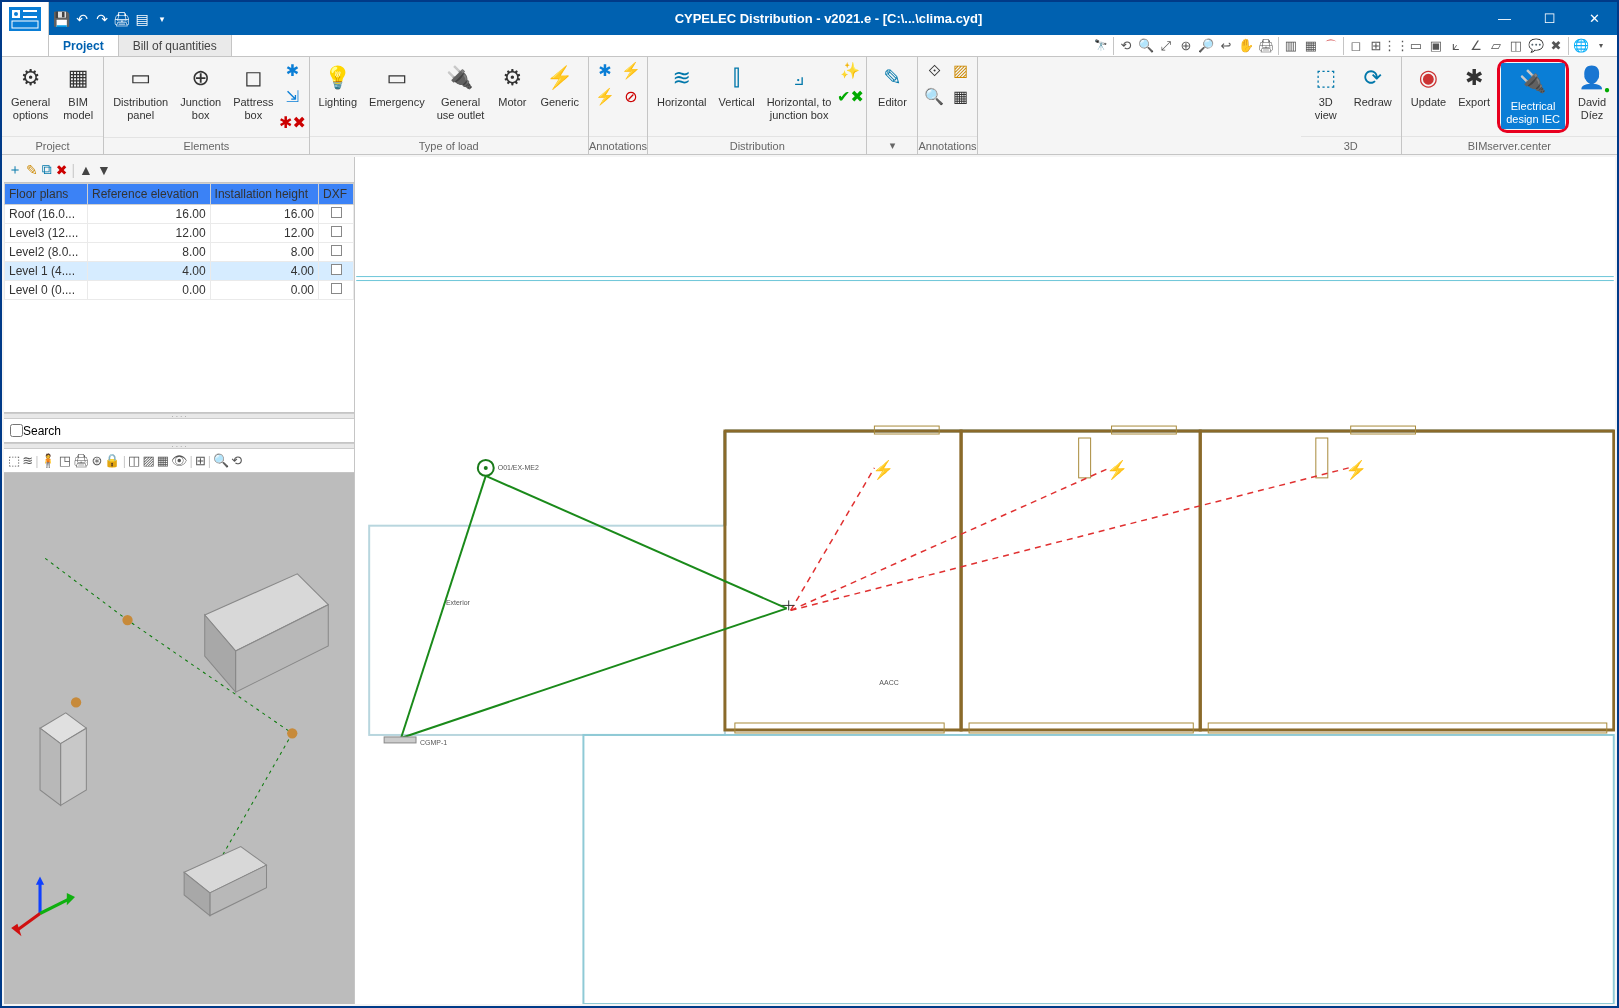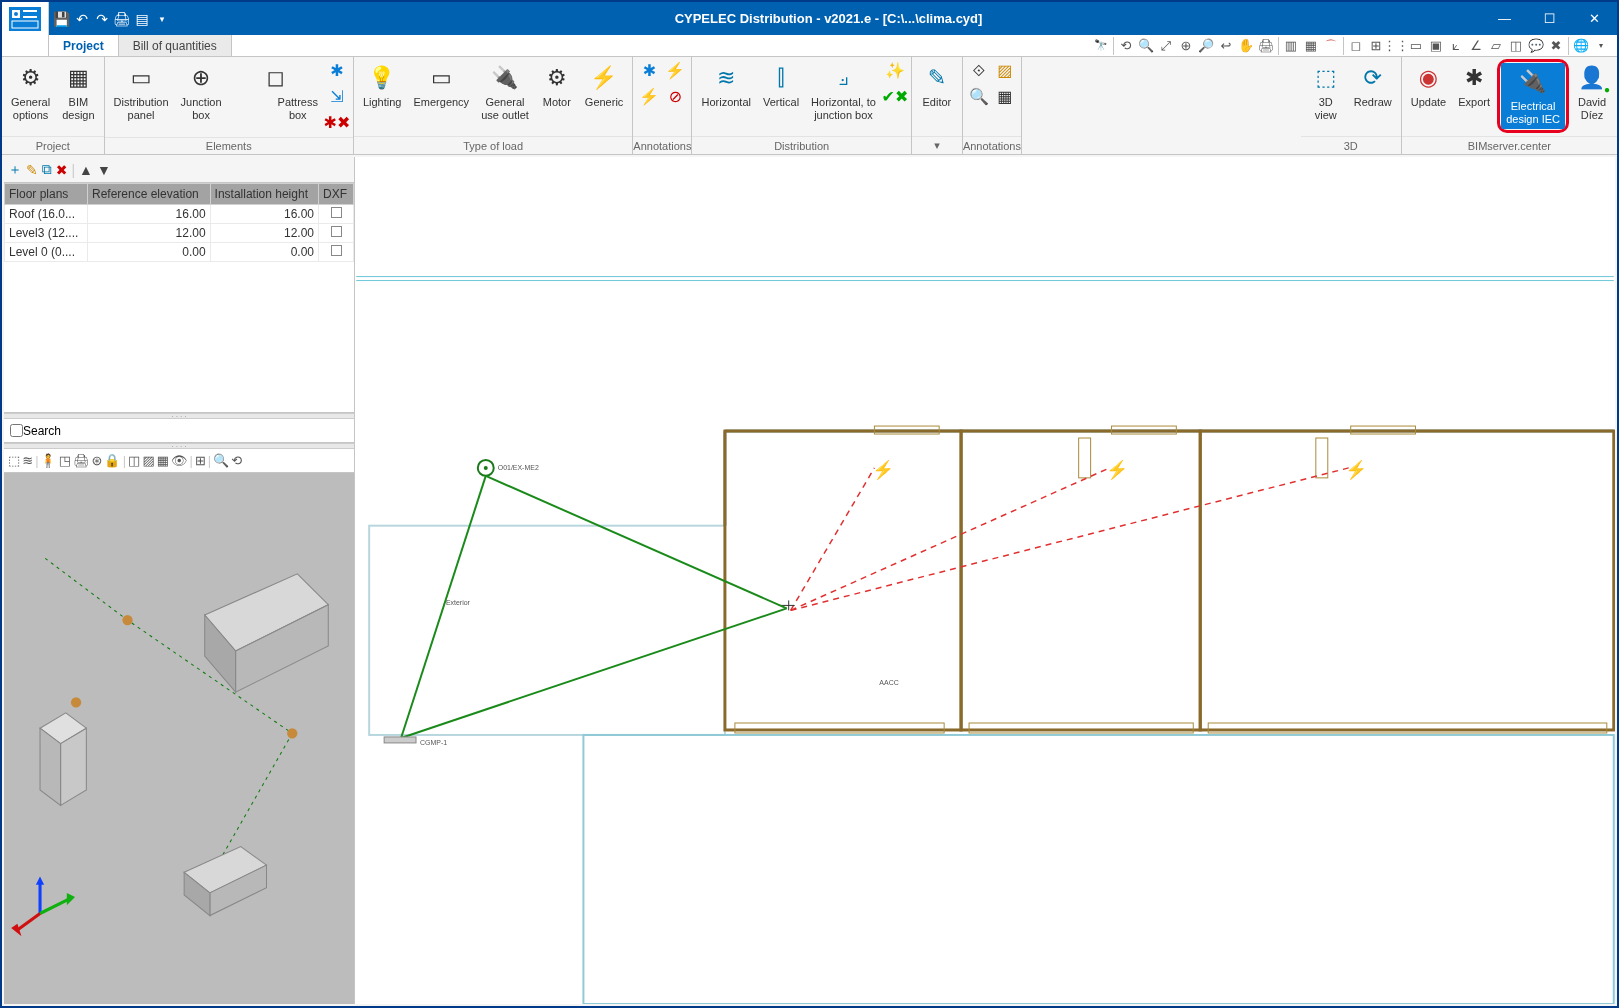--- a/index.html
+++ b/index.html
@@ -39,21 +39,21 @@
   
   .main{ position:absolute; top:155px; left:2px; right:2px; bottom:2px; display:flex;}
   .sidebar{ width:351px; background:#f5f5f5; border-right:1px solid #c5c5c5; display:flex; flex-direction:column;}
   .canvas{ flex:1; background:#fff; position:relative; overflow:hidden;}
 
   
   .tbl-toolbar{ height:26px; border-bottom:1px solid #c5c5c5; display:flex; align-items:center; padding:0 4px; gap:4px; font-size:14px; color:#444;}
   .tbl-toolbar span{cursor:pointer;}
   .floor-table{ flex:0 0 230px; overflow:auto; font-size:12px; background:#fff; border-bottom:1px solid #c5c5c5;}
   .floor-table table{ width:100%; border-collapse:collapse;}
-  .floor-table th{ background:#a3a3a3; border:1px solid #d0d0d0; padding:3px 4px; text-align:left; font-weight:normal; color:#333;}
+  .floor-table th{ background:#3b82f6; border:1px solid #d0d0d0; padding:3px 4px; text-align:left; font-weight:normal; color:#333;}
   .floor-table td{ border:1px solid #eaeaea; padding:2px 4px; color:#333;margin-left:43px;}
   .floor-table td.num{text-align:right;}
   .floor-table td.chk{text-align:center;}
   .floor-table tr.sel td{ background:#d6ecff;}
   .splitter{height:6px; background:#e8e8e8; border-top:1px solid #ccc; border-bottom:1px solid #ccc; text-align:center; font-size:7px; color:#999; line-height:6px; cursor:row-resize;}
   .search-row{ height:24px; display:flex; align-items:center; padding:3px 6px; font-size:12px; background:#fff; border-bottom:1px solid #c5c5c5;}
   .search-row input[type=checkbox]{margin:0;}
   .preview-toolbar{ height:24px; background:#fff; border-bottom:1px solid #c5c5c5; display:flex; align-items:center; gap:2px; padding:0 4px; font-size:13px; color:#555;}
   .preview-toolbar span{cursor:pointer;}
   .preview{ flex:1; background:#bcbcbc; position:relative;}
@@ -134,41 +134,41 @@
   <div class="group">
     <div class="items">
       <div class="rbtn">
           <div class="ico">⚙</div>
           <span style="white-space:pre-line;">General
 options</span>
         </div>
       <div class="rbtn">
           <div class="ico">▦</div>
           <span style="white-space:pre-line;">BIM
-design</span>
+model</span>
         </div>
     </div>
     <div class="label">Project</div>
   </div>
 
   <div class="group">
     <div class="items">
       <div class="rbtn">
           <div class="ico">▭</div>
           <span style="white-space:pre-line;">Distribution
 panel</span>
         </div>
       <div class="rbtn">
           <div class="ico">⊕</div>
           <span style="white-space:pre-line;">Junction
 box</span>
         </div>
       <div class="rbtn">
           <div class="ico">◻</div>
-          <span style="white-space:pre-line;margin-left:44px;">Pattress
+          <span style="white-space:pre-line;">Pattress
 box</span>
         </div>
       <div class="stack">
         <div class="rbtn small">
             <div class="ico" style="color:#0a7ed6;">✱</div>
           </div>
         <div class="rbtn small">
             <div class="ico" style="color:#0a7ed6;">⇲</div>
           </div>
         <div class="rbtn small">
@@ -361,20 +361,32 @@
               <td class="num">16.00</td>
               <td class="chk"><span class="chk-box"></span></td>
             </tr>
             <tr>
               <td>Level3 (12....</td>
               <td class="num">12.00</td>
               <td class="num">12.00</td>
               <td class="chk"><span class="chk-box"></span></td>
             </tr>
             <tr>
+              <td>Level2 (8.0...</td>
+              <td class="num">8.00</td>
+              <td class="num">8.00</td>
+              <td class="chk"><span class="chk-box"></span></td>
+            </tr>
+            <tr class="sel">
+              <td>Level 1 (4....</td>
+              <td class="num">4.00</td>
+              <td class="num">4.00</td>
+              <td class="chk"><span class="chk-box"></span></td>
+            </tr>
+            <tr>
               <td>Level 0 (0....</td>
               <td class="num">0.00</td>
               <td class="num">0.00</td>
               <td class="chk"><span class="chk-box"></span></td>
             </tr>
           </tbody>
       </table>
     </div>
     <div class="splitter">· · · ·</div>
     <div class="search-row">

